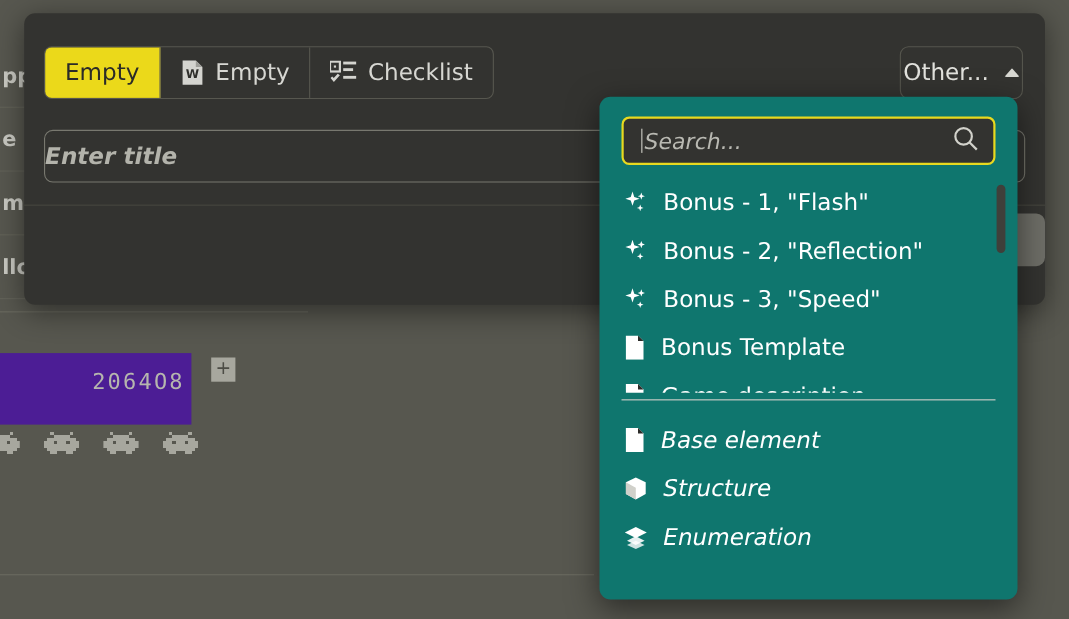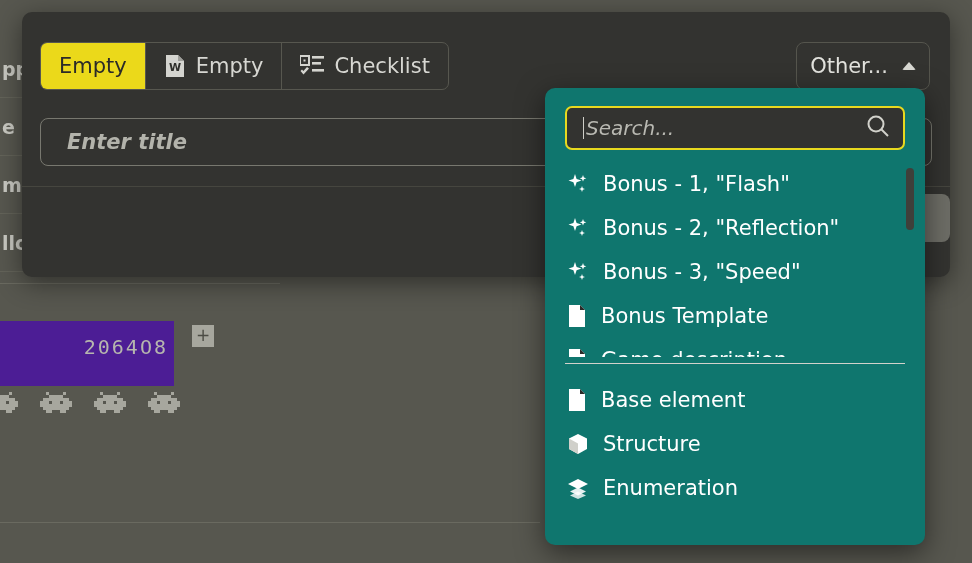--- a/index.html
+++ b/index.html
@@ -120,21 +120,21 @@
   .tab.active {
     background: #ebd91a;
     color: #2b2b28;
     font-weight: 500;
   }
   .tab svg { display: block; }
 
   .other-btn {
     position: absolute;
     right: 20px; top: 30px;
-    width: 134px;
+    width: 112px;
     height: 48px;
     border: 1px solid #55554d;
     border-radius: 8px;
     background: #333330;
     display: flex;
     align-items: center;
     justify-content: center;
     gap: 14px;
     font-size: 21px;
     color: #e2e2dd;
@@ -150,21 +150,20 @@
   .title-input {
     position: absolute;
     left: 18px; top: 106px;
     width: 892px;
     height: 48px;
     border: 1px solid #78786f;
     border-radius: 8px;
     background: transparent;
     display: flex;
     align-items: center;
-    padding-left: 26px;
   }
   .title-placeholder {
     font-size: 21px;
     font-style: italic;
     font-weight: bold;
     color: #b3b3ab;
   }
   .modal-sep {
     position: absolute;
     left: 0; top: 174px;
@@ -253,21 +252,21 @@
     right: 11px; top: 6px;
     width: 8px; height: 62px;
     background: #3f3f3a;
     border-radius: 5px;
   }
   .dd-divider {
     margin: 6px 20px 0 20px;
     height: 1px;
     background: #d2d2cb;
   }
-  .dd-bottom { margin-top: 14px; }
+  .dd-bottom { margin-top: 14px; font-style: italic; }
 </style>
 </head>
 <body>
 
 <div id="backdrop">
   <div class="bg-list">
     <div class="bg-list-row">pp</div>
     <div class="bg-list-row">e</div>
     <div class="bg-list-row">m</div>
     <div class="bg-list-row">llo</div>

